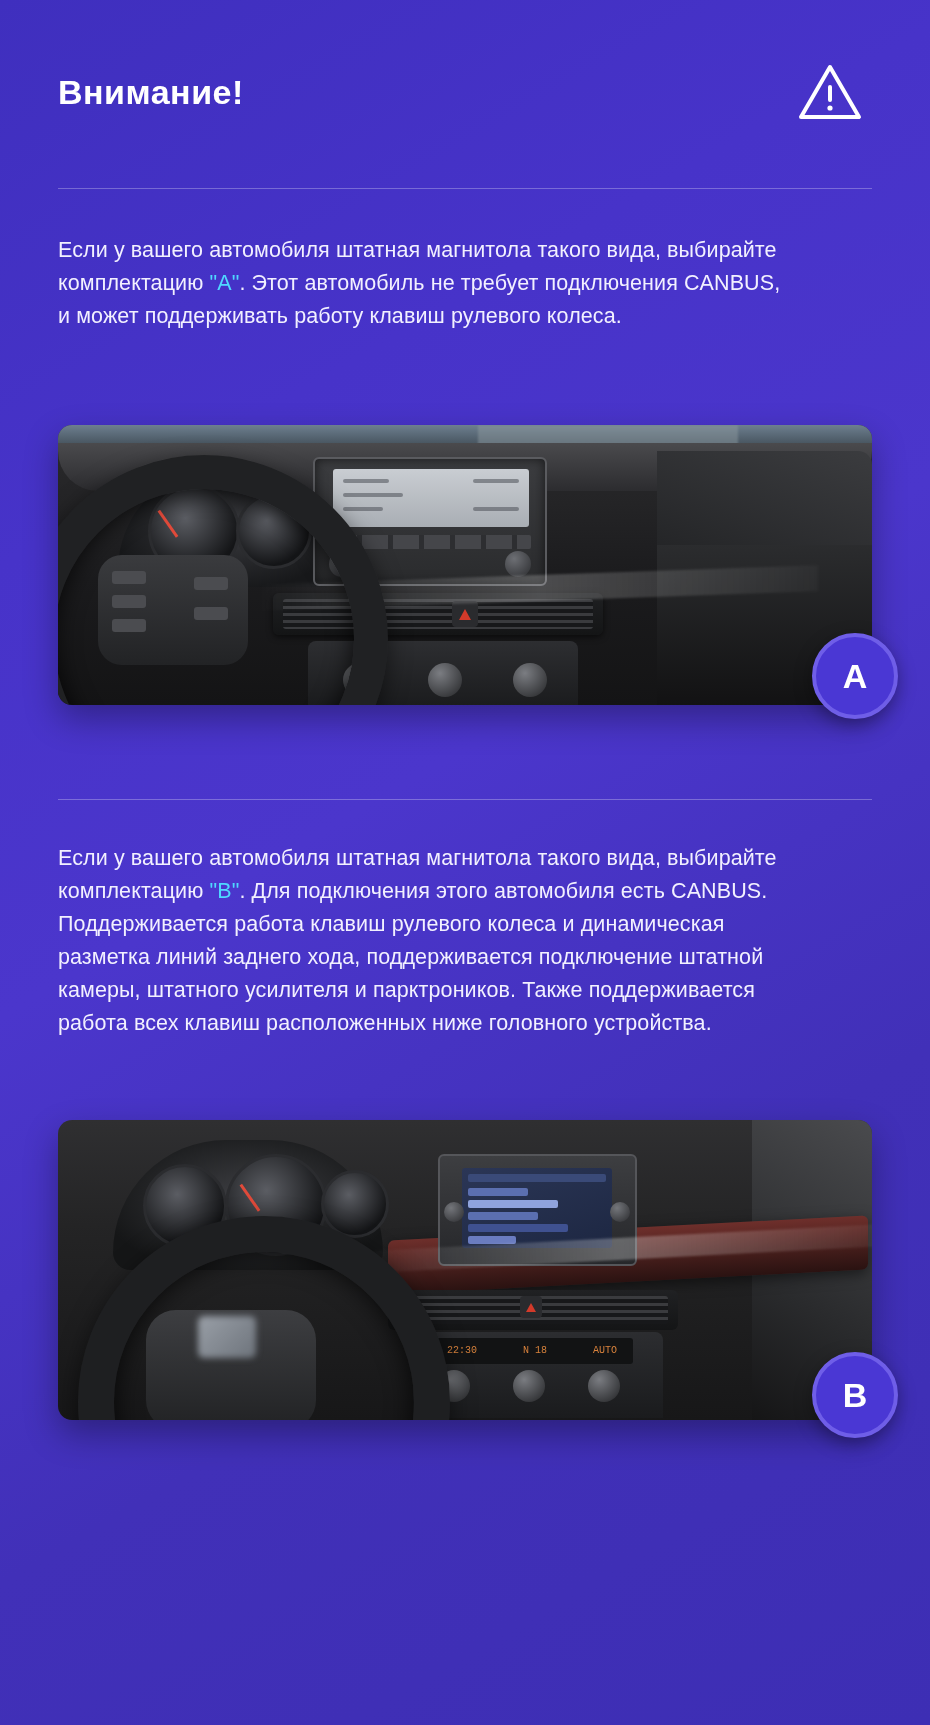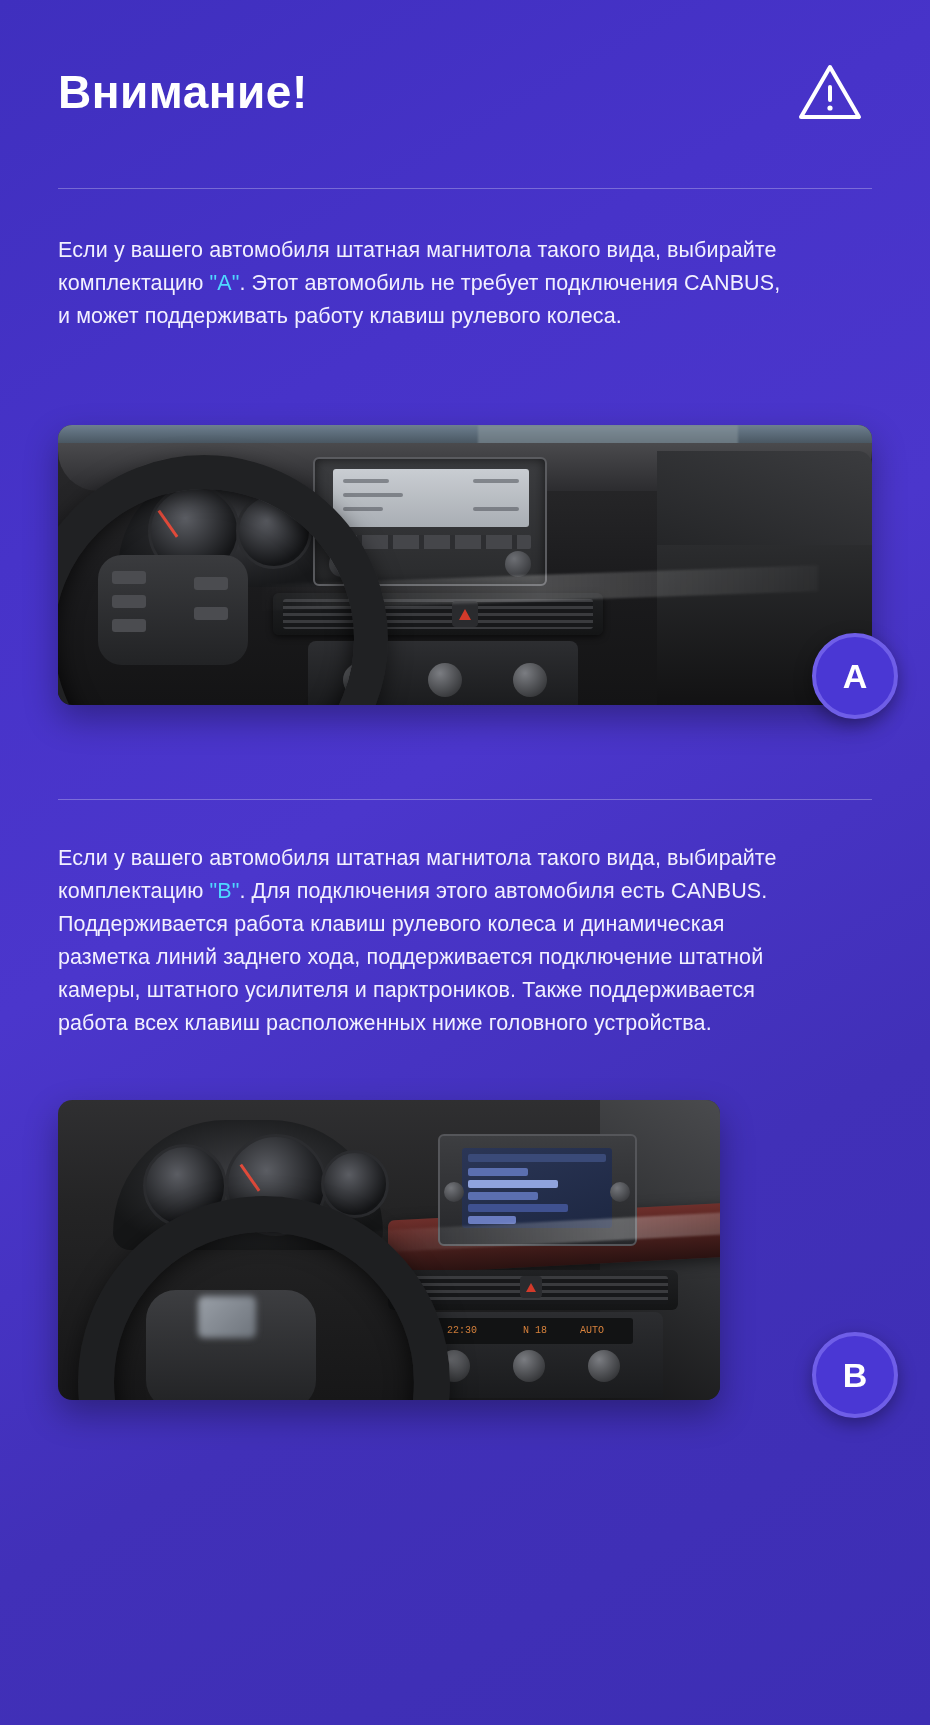--- a/index.html
+++ b/index.html
@@ -25,21 +25,21 @@
 
   
   .header {
     display: flex;
     align-items: center;
     justify-content: space-between;
     padding-top: 44px;
     height: 96px;
   }
   .title {
-    font-size: 46px;
+    font-size: 34px;
     font-weight: bold;
     letter-spacing: 0.5px;
     line-height: 1;
     color: #ffffff;
     margin: 0;
   }
   .warn-icon {
     width: 64px;
     height: 58px;
     margin-right: 10px;
@@ -71,21 +71,21 @@
     border-radius: 14px;
     overflow: visible;
   }
   .photo {
     position: relative;
     border-radius: 14px;
     overflow: hidden;
     box-shadow: 0 14px 34px rgba(0,0,0,0.32);
   }
   .photo-a { width: 814px; height: 280px; margin-top: 92px; }
-  .photo-b { width: 662px; height: 300px; margin-top: 60px; }
+  .photo-b { width: 814px; height: 300px; margin-top: 80px; }
 
   .badge {
     position: absolute;
     width: 78px;
     height: 78px;
     border-radius: 50%;
     background: #4a37d4;
     border: 4px solid #6f5ee8;
     color: #ffffff;
     font-size: 34px;
@@ -435,21 +435,21 @@
         <div class="glossB"></div>
         <div class="vents-b">
             <div class="vent-slats"></div>
           </div>
         <div class="hazardB"></div>
 
         <div class="console-b"></div>
         <div class="ccdisplayB">
           <span class="txt" style="left:14px;">22:30</span>
           <span class="txt" style="left:90px;">N 18</span>
-          <span class="txt" style="left:147px;">AUTO</span>
+          <span class="txt" style="left:160px;">AUTO</span>
         </div>
         <div class="knob-b" style="left:380px;"></div>
         <div class="knob-b" style="left:455px;"></div>
         <div class="knob-b" style="left:530px;"></div>
 
         <div class="wheel-b"></div>
         <div class="wheelpadB"></div>
         <div class="blurBadge"></div>
       </div>
     </div>

